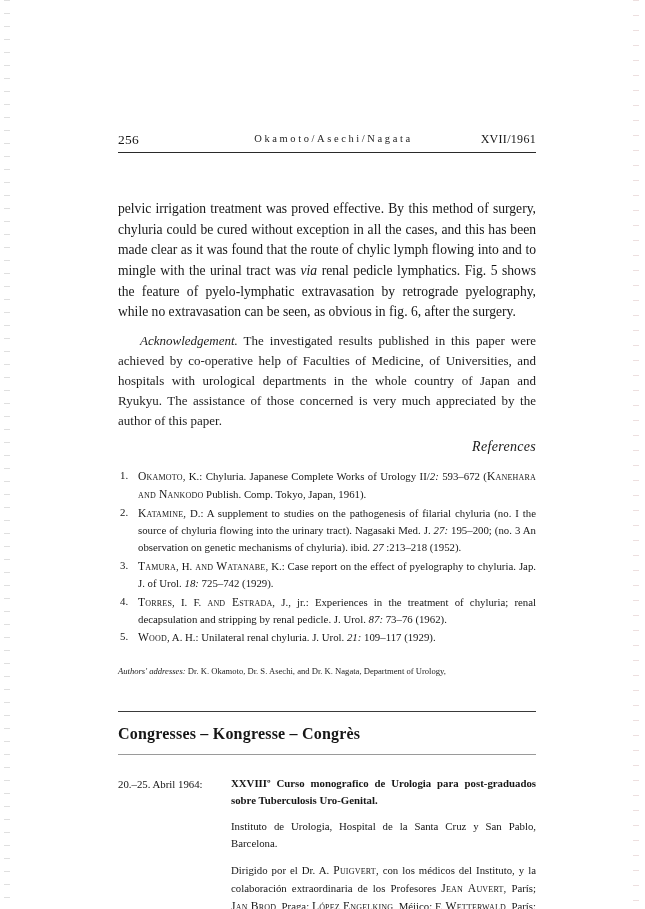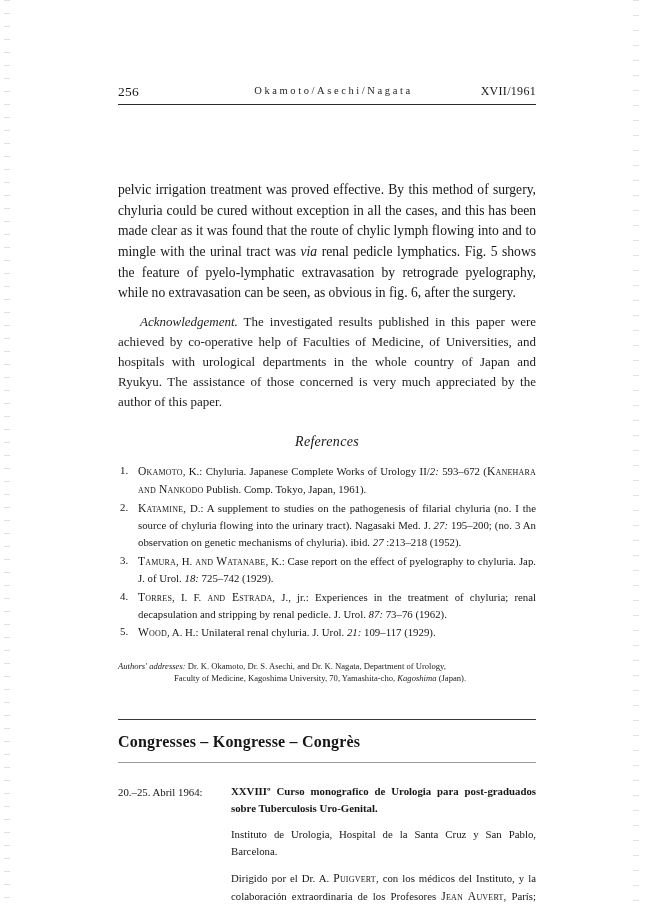--- a/index.html
+++ b/index.html
@@ -36,21 +36,22 @@
     left: 118px;
     top: 0;
     width: 418px;
   }
 
   
   .runhead {
     position: relative;
     height: 22px;
     font-size: 12.5px;
-    padding-top: 113px;
+    padding-top: 84px;
+    margin-top: 48px;
   }
   .runhead .folio {
     position: absolute; left: 0; top: 84px;
     font-size: 13.5px;
     letter-spacing: 0.2px;
   }
   .runhead .authors {
     position: absolute; left: 13px; right: 0; top: 85px;
     text-align: center;
     font-size: 10.5px;
@@ -87,22 +88,22 @@
     font-size: 13px;
     line-height: 1.54;
     text-align: justify;
     color: #1d1d1d;
   }
   .ack .lead { font-style: italic; }
   .ack .indent { display: inline-block; width: 22px; }
 
   
   .refs-title {
-    margin-top: 22px;
-    text-align: center;
+    margin-top: 8px;
+    text-align: right;
     font-style: italic;
     font-size: 14px;
     letter-spacing: 0.3px;
   }
   ol.refs {
     margin: 12px 0 0 0;
     padding: 0;
     list-style: none;
     font-size: 10.8px;
     line-height: 1.56;
@@ -208,21 +209,21 @@
     <li>
       <span class="num">4.</span><span class="sc">Torres</span><span>, I. F. </span><span class="sc">and Estrada</span><span>, J., jr.: Experiences in the treatment of chyluria; renal decapsulation and stripping by renal pedicle. J. Urol. </span><span class="it">87:</span><span> 73–76 (1962).</span>
     </li>
 
     <li>
       <span class="num">5.</span><span class="sc">Wood</span><span>, A. H.: Unilateral renal chyluria. J. Urol. </span><span class="it">21:</span><span> 109–117 (1929).</span>
     </li>
 
   </ol>
 
-  <div class="addresses"><span class="label">Authors' addresses:</span><span> Dr. K. Okamoto, Dr. S. Asechi, and Dr. K. Nagata, Department of Urology,</span><span class="line2"><span>Faculty of Medicine, Kagoshima University, 70, Yamashita-cho, </span><span class="it">Kagoshima</span><span> (Japan).</span></span></div>
+  <div class="addresses"><span class="label">Authors' addresses:</span><span> Dr. K. Okamoto, Dr. S. Asechi, and Dr. K. Nagata, Department of Urology,</span></div>
 
   <div class="rule-cong-top"></div>
   <div class="cong-title">Congresses – Kongresse – Congrès</div>
   <div class="rule-cong-bot"></div>
 
   <div class="cong-list">
 
     <div class="cong-entry">
       <div class="cong-date">20.–25. Abril 1964:</div>
       <div class="cong-body">

